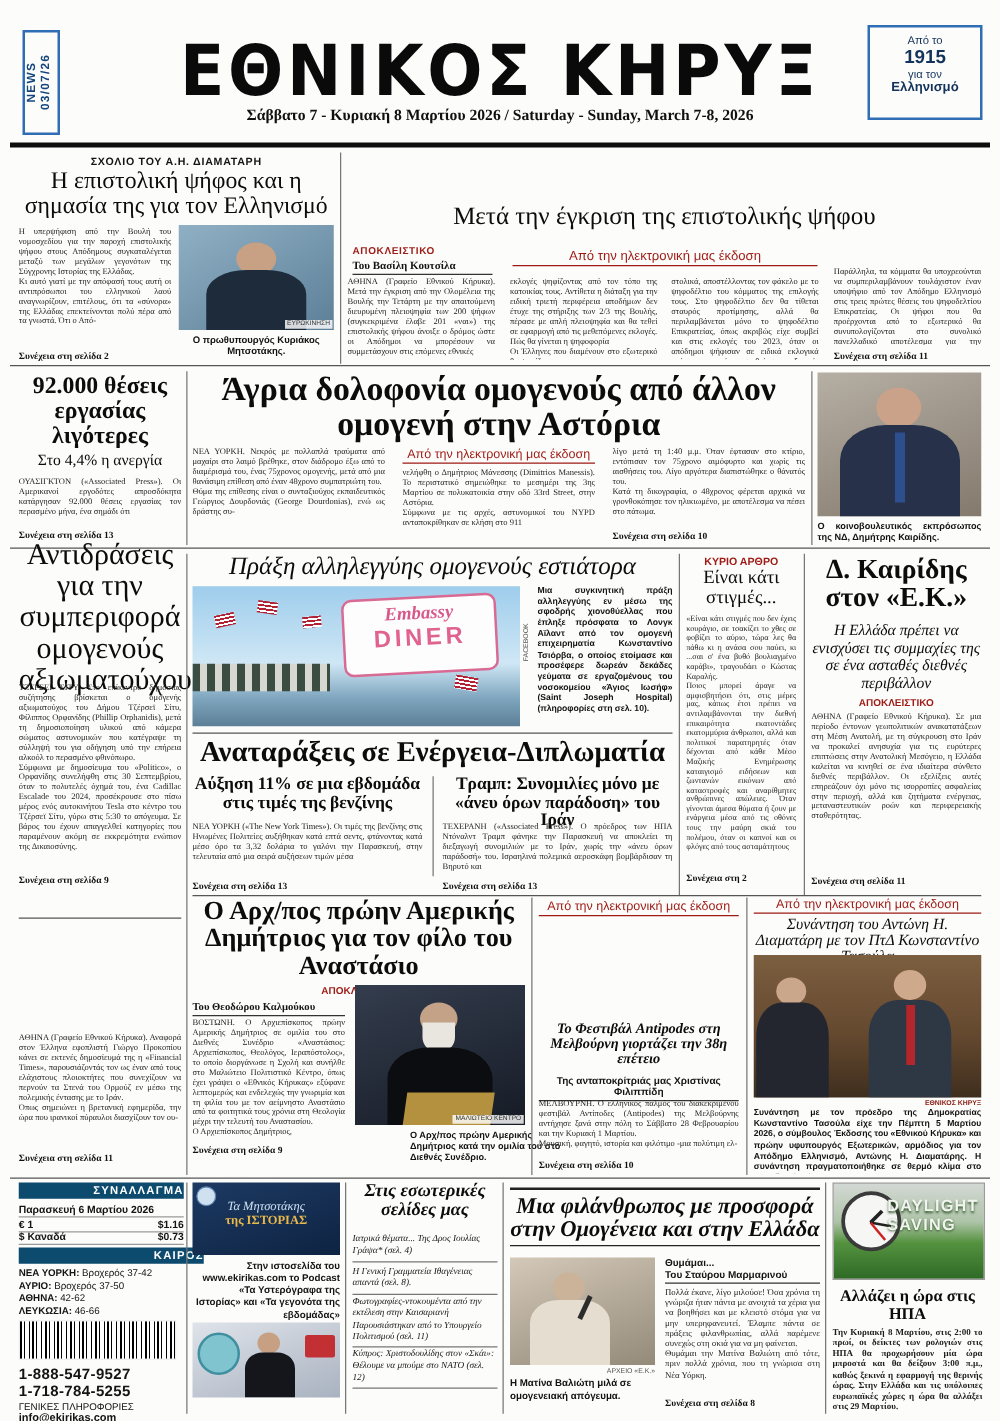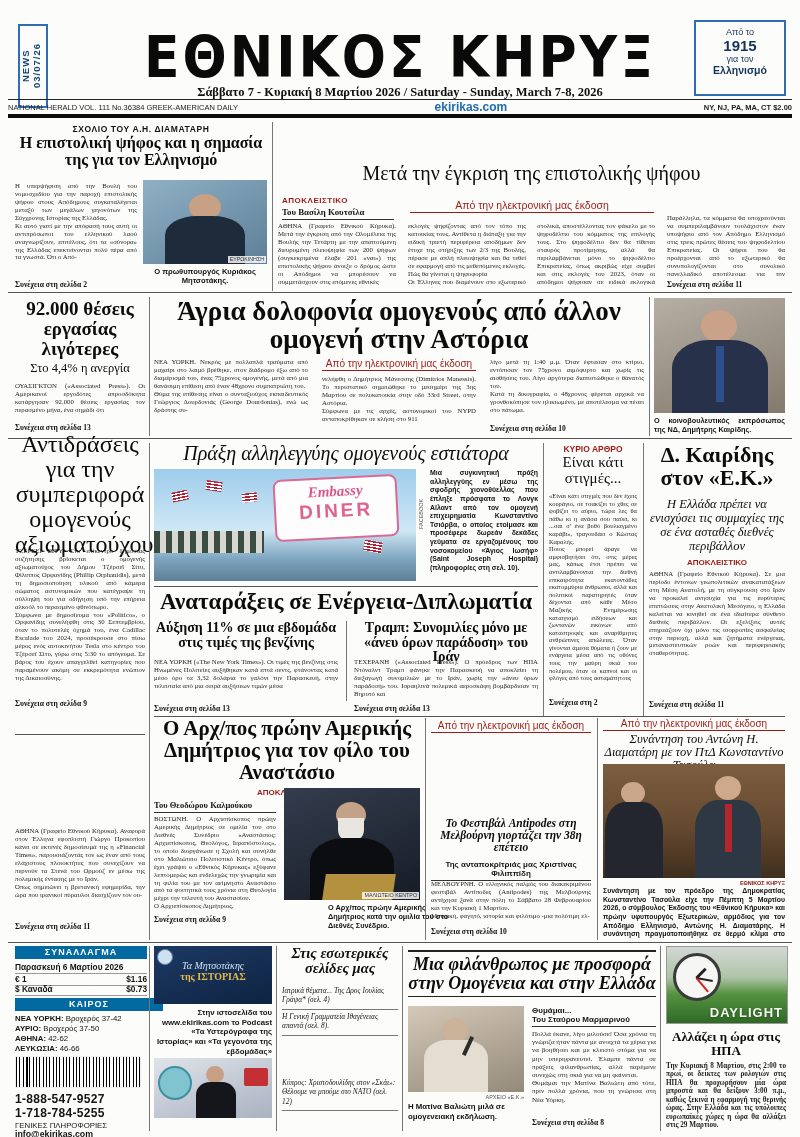--- a/index.html
+++ b/index.html
@@ -9,21 +9,21 @@
   .ser{font-family:"Liberation Serif","DejaVu Serif",serif;}
   .hl{font-family:"Liberation Serif","DejaVu Serif",serif;font-weight:bold;text-align:center;line-height:1.04;color:#0c0c0c;}
   .body{font-family:"Liberation Serif","DejaVu Serif",serif;font-size:6.8px;line-height:1.17;
         text-align:justify;white-space:pre-line;overflow:hidden;color:#1d1d1d;}
   .more{font-family:"Liberation Serif","DejaVu Serif",serif;font-weight:bold;font-size:7.6px;color:#111;}
   .cap{font-size:7.3px;font-weight:bold;line-height:1.25;color:#111;}
   .eh{color:#9e1a15;font-size:10.5px;text-align:center;border-bottom:1px solid #9e1a15;padding-bottom:1px;}
   .red{color:#9e1a15;}
   .vd{position:absolute;width:1px;background:#777;}
   .hrl{position:absolute;height:1px;background:#555;}
-  .bar{background:#0369a1;color:#fff;font-weight:bold;text-align:center;font-size:9px;line-height:13px;letter-spacing:1px;}
+  .bar{background:#0c4a6e;color:#fff;font-weight:bold;text-align:right;font-size:9px;line-height:13px;letter-spacing:1px;}
   .photo{position:absolute;overflow:hidden;}
   .credit{position:absolute;font-size:5.3px;color:#333;background:rgba(255,255,255,.82);padding:0 2px;line-height:1.3;}
   .vtxt{writing-mode:vertical-rl;transform:rotate(180deg);}
 </style>
 </head>
 <body>
 
 <div class="page">
 
   <div class="abs vtxt" style="left:18px;top:24px;width:26px;height:80px;border:2px solid #2f6db5;color:#14467e;
@@ -34,30 +34,24 @@
 
   <div class="abs ser" style="left:110px;right:110px;top:85px;text-align:center;font-size:12.5px;font-weight:bold;color:#101010;">Σάββατο 7 - Κυριακή 8 Μαρτίου 2026 / Saturday - Sunday, March 7-8, 2026</div>
 
   <div class="abs" style="left:694px;top:20px;width:88px;height:72px;border:2px solid #2f6db5;text-align:center;color:#14335c;">
     <div style="font-size:9px;margin-top:5px;">Από το</div>
     <div style="font-size:15px;font-weight:bold;">1915</div>
     <div style="font-size:9px;">για τον</div>
     <div style="font-size:10.5px;font-weight:bold;">Ελληνισμό</div>
   </div>
 
-  <div class="abs" style="left:8px;right:8px;top:99px;height:14px;border-top:1px solid #222;display:flex;
-              justify-content:space-between;align-items:center;font-size:7.5px;color:#222;">
-    <span>NATIONAL HERALD VOL. 111   No.36384   GREEK-AMERICAN DAILY</span>
-    <span style="color:#1f6cb0;font-weight:bold;font-size:12px;">ekirikas.com</span>
-    <span style="font-weight:bold;">NY, NJ, PA, MA, CT $2.00</span>
-  </div>
   <div class="abs" style="left:8px;right:8px;top:114px;height:4px;background:#0d0d0d;"></div>
 
   <div class="abs" style="left:15px;top:124px;width:252px;text-align:center;font-size:8.5px;font-weight:bold;letter-spacing:.6px;">ΣΧΟΛΙΟ ΤΟΥ Α.Η. ΔΙΑΜΑΤΑΡΗ</div>
-  <div class="abs hl" style="left:15px;top:135px;width:252px;font-size:16px;font-weight:bold;">Η επιστολική ψήφος και η σημασία της για τον Ελληνισμό</div>
+  <div class="abs hl" style="left:15px;top:135px;width:252px;font-size:19px;font-weight:normal;">Η επιστολική ψήφος και η σημασία της για τον Ελληνισμό</div>
   <div class="abs body" style="left:15px;top:182px;width:122px;height:96px;">Η υπερψήφιση από την Βουλή του νομοσχεδίου για την παροχή επιστολικής ψήφου στους Απόδημους συγκαταλέγεται μεταξύ των μεγάλων γεγονότων της Σύγχρονης Ιστορίας της Ελλάδας.
 Κι αυτό γιατί με την απόφασή τους αυτή οι αντιπρόσωποι του ελληνικού λαού αναγνωρίζουν, επιτέλους, ότι τα «σύνορα» της Ελλάδας επεκτείνονται πολύ πέρα από τα γνωστά. Ότι ο Από-</div>
   <div class="abs more" style="left:15px;top:280px;">Συνέχεια στη σελίδα 2</div>
 
   <div class="photo" style="left:143px;top:180px;width:124px;height:84px;background:linear-gradient(150deg,#8fb0c4,#5d7f98);">
     <div class="abs" style="left:46px;top:14px;width:32px;height:26px;border-radius:50%;background:#c8a184;"></div>
     <div class="abs" style="left:22px;top:36px;width:80px;height:48px;border-radius:40% 40% 0 0;background:#1d2b3b;"></div>
     <span class="credit" style="right:1px;bottom:1px;">ΕΥΡΩΚΙΝΗΣΗ</span>
   </div>
   <div class="abs cap" style="left:143px;top:267px;width:124px;text-align:center;font-size:7.6px;">Ο πρωθυπουργός Κυριάκος Μητσοτάκης.</div>
@@ -251,48 +245,49 @@
     <div class="abs" style="left:52px;top:8px;width:18px;height:17px;border-radius:50%;background:#c79f83;"></div>
     <div class="abs" style="left:42px;top:24px;width:40px;height:36px;border-radius:35% 35% 0 0;background:#15161c;"></div>
     <div class="abs" style="left:90px;top:10px;width:24px;height:18px;background:#c23034;border-radius:2px;"></div>
   </div>
 
   <div class="vd" style="left:276px;top:946px;height:185px;"></div>
 
   <div class="abs hl" style="left:282px;top:946px;width:116px;font-size:14.5px;font-style:italic;">Στις εσωτερικές σελίδες μας</div>
   <div class="abs ser" style="left:282px;top:986px;width:116px;font-size:7.4px;font-style:italic;border-bottom:1px solid #777;padding-bottom:4px;line-height:1.25;">Ιατρικά θέματα... Της Δρος Ιουλίας Γράψα* (σελ. 4)</div>
   <div class="abs ser" style="left:282px;top:1012px;width:116px;font-size:7.4px;font-style:italic;border-bottom:1px solid #777;padding-bottom:4px;line-height:1.25;">Η Γενική Γραμματεία Ιθαγένειας απαντά (σελ. 8).</div>
+  <div class="abs ser" style="left:282px;top:1036px;width:116px;font-size:7.4px;font-style:italic;border-bottom:1px solid #777;padding-bottom:4px;line-height:1.25;">Φωτογραφίες-ντοκουμέντα από την εκτέλεση στην Καισαριανή Παρουσιάστηκαν από το Υπουργείο Πολιτισμού (σελ. 11)</div>
   <div class="abs ser" style="left:282px;top:1078px;width:116px;font-size:7.4px;font-style:italic;border-bottom:1px solid #777;padding-bottom:4px;line-height:1.25;">Κύπρος: Χριστοδουλίδης στον «Σκάι»: Θέλουμε να μπούμε στο ΝΑΤΟ (σελ. 12)</div>
   <div class="abs ser" style="left:282px;top:1110px;width:116px;font-size:7.4px;font-style:italic;padding-bottom:4px;line-height:1.25;margin-top:44px;">Τι οδήγησε στην απομάκρυνση της Νόεμ (σελ. 13)</div>
 
   <div class="vd" style="left:402px;top:946px;height:185px;"></div>
 
   <div class="abs hl" style="left:408px;top:950px;width:248px;font-size:18px;font-style:italic;border-top:2px solid #222;border-bottom:1px solid #222;padding:3px 0 4px;">Μια φιλάνθρωπος με προσφορά στην Ομογένεια και στην Ελλάδα</div>
   <div class="photo" style="left:408px;top:1006px;width:116px;height:86px;background:linear-gradient(160deg,#d4c9b8,#948a7a);">
     <div class="abs" style="left:34px;top:12px;width:26px;height:24px;border-radius:50%;background:#cbb39a;"></div>
     <div class="abs" style="left:16px;top:34px;width:64px;height:52px;border-radius:35% 35% 0 0;background:#e4ddd0;"></div>
     <div class="abs" style="left:58px;top:30px;width:4px;height:20px;background:#2c2c2c;transform:rotate(25deg);"></div>
   </div>
   <div class="abs" style="left:408px;top:1094px;width:116px;text-align:right;font-size:5.5px;color:#555;">ΑΡΧΕΙΟ «Ε.Κ.»</div>
-  <div class="abs cap" style="left:408px;top:1102px;width:116px;font-size:7.8px;">Η Ματίνα Βαλιώτη μιλά σε ομογενειακή εκδήλωση.</div>
+  <div class="abs cap" style="left:408px;top:1102px;width:116px;font-size:7.8px;">Η Ματίνα Βαλιώτη μιλά σε ομογενειακή απόγευμα.</div>
   <div class="abs" style="left:532px;top:1006px;font-size:8px;font-weight:bold;">Θυμάμαι...</div>
   <div class="abs" style="left:532px;top:1015px;width:124px;font-size:8px;font-weight:bold;border-bottom:1px solid #333;padding-bottom:2px;">Του Σταύρου Μαρμαρινού</div>
   <div class="abs body" style="left:532px;top:1030px;width:124px;height:84px;font-size:7px;">Πολλά έκανε, λίγο μιλούσε! Όσα χρόνια τη γνώριζα ήταν πάντα με ανοιχτά τα χέρια για να βοηθήσει και με κλειστό στόμα για να μην υπερηφανευτεί. Έλαμπε πάντα σε πράξεις φιλανθρωπίας, αλλά παρέμενε συνεχώς στη σκιά για να μη φαίνεται.
 Θυμάμαι την Ματίνα Βαλιώτη από τότε, πριν πολλά χρόνια, που τη γνώρισα στη Νέα Υόρκη.</div>
   <div class="abs more" style="left:532px;top:1118px;">Συνέχεια στη σελίδα 8</div>
 
   <div class="vd" style="left:660px;top:946px;height:185px;"></div>
 
   <div class="photo" style="left:666px;top:946px;width:120px;height:76px;border:1px solid #999;background:linear-gradient(180deg,#d3d8d4 0%,#aec4a8 40%,#55923f 62%,#2e6a26 100%);">
     <div class="abs" style="left:6px;top:6px;width:42px;height:42px;border-radius:50%;background:#f6f6f4;border:3px solid #3a3a3a;">
       <div class="abs" style="left:19px;top:9px;width:3px;height:13px;background:#222;transform-origin:bottom;transform:rotate(45deg);"></div>
       <div class="abs" style="left:19px;top:5px;width:2px;height:17px;background:#222;transform-origin:bottom;transform:rotate(100deg);"></div>
       <div class="abs" style="left:20px;top:4px;width:1.5px;height:18px;background:#c22;transform-origin:bottom;transform:rotate(140deg);"></div>
     </div>
-    <div class="abs" style="right:4px;top:10px;text-align:center;color:#f2f5ef;font-weight:900;font-size:13px;letter-spacing:1px;text-shadow:0 1px 2px #2c4f23;margin-top:48px;">
+    <div class="abs" style="right:4px;top:10px;text-align:left;color:#f2f5ef;font-weight:900;font-size:13px;letter-spacing:1px;text-shadow:0 1px 2px #2c4f23;">
       <div>DAYLIGHT</div>
       <div>SAVING</div>
     </div>
   </div>
   <div class="abs hl" style="left:666px;top:1030px;width:120px;font-size:13px;">Αλλάζει η ώρα στις ΗΠΑ</div>
   <div class="abs body" style="left:666px;top:1062px;width:120px;height:74px;font-size:7.2px;font-weight:bold;">Την Κυριακή 8 Μαρτίου, στις 2:00 το πρωί, οι δείκτες των ρολογιών στις ΗΠΑ θα προχωρήσουν μία ώρα μπροστά και θα δείξουν 3:00 π.μ., καθώς ξεκινά η εφαρμογή της θερινής ώρας. Στην Ελλάδα και τις υπόλοιπες ευρωπαϊκές χώρες η ώρα θα αλλάξει στις 29 Μαρτίου.</div>
 
 </div>
 
 </body></html>

